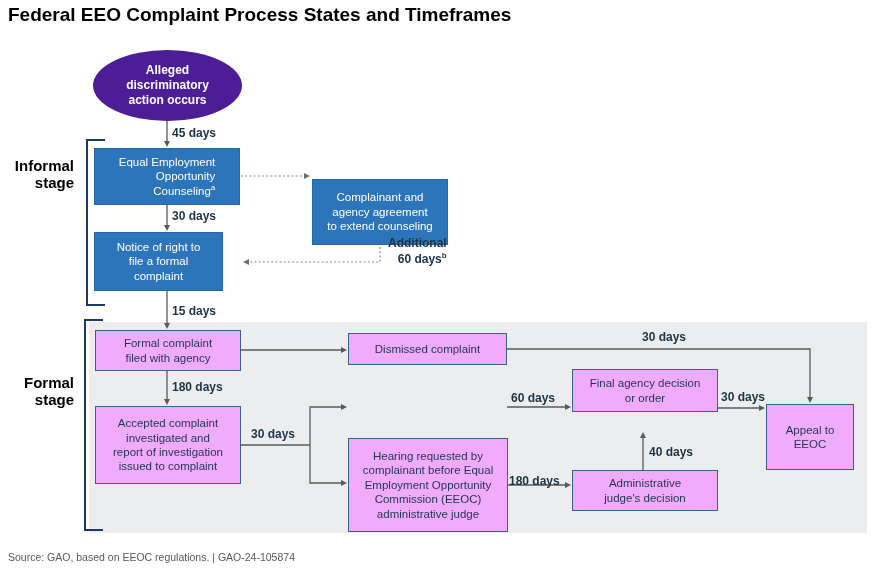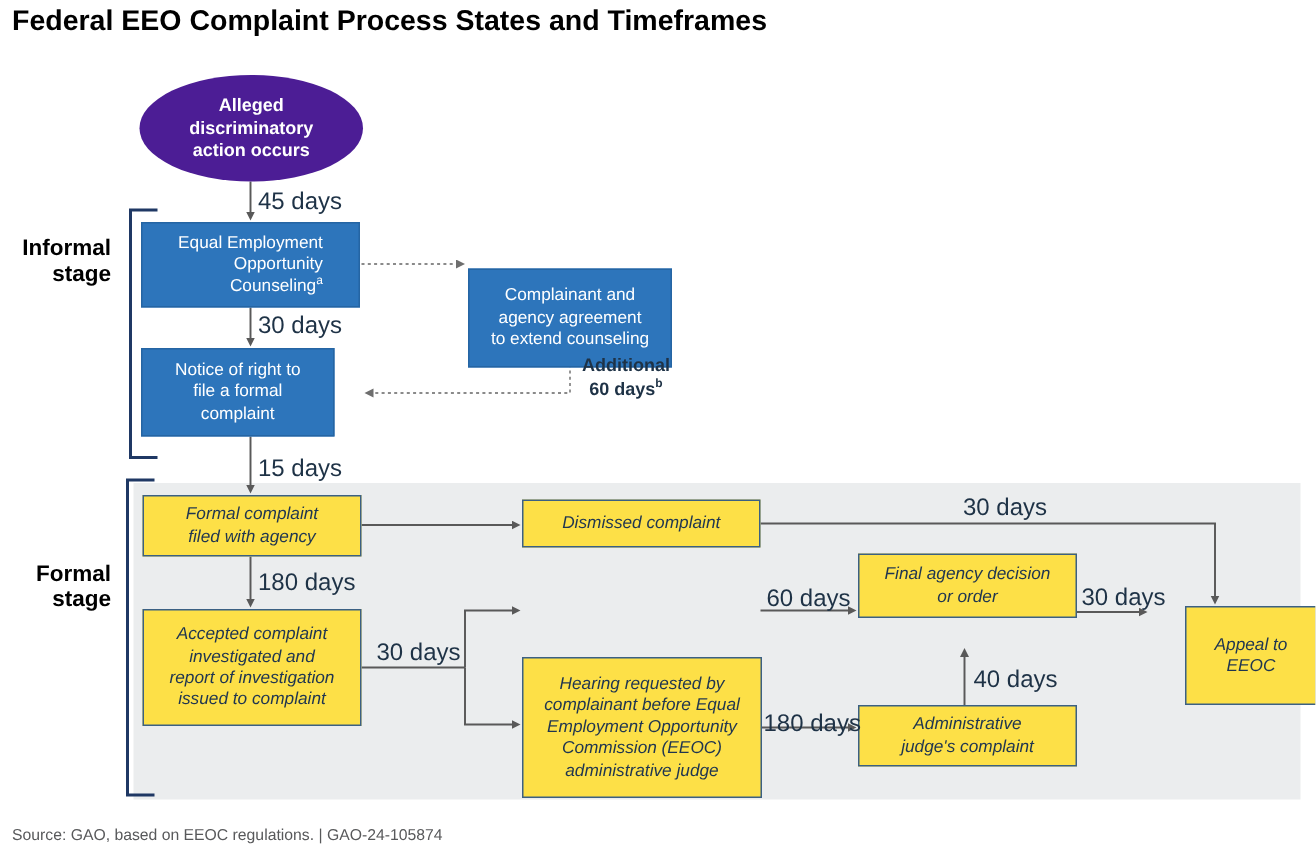--- a/index.html
+++ b/index.html
@@ -24,49 +24,49 @@
   .node{
     position:absolute;display:flex;align-items:center;justify-content:center;
     text-align:center;white-space:pre-line;line-height:1.25;font-size:11.5px;
     box-sizing:border-box;
   }
   .node sup{font-size:8px;line-height:0;vertical-align:super;}
   .ellipse{
     border-radius:50%;background:#4c1d95;color:#fff;font-weight:bold;font-size:12px;
   }
   .blue{background:#2d75bb;border:1px solid #2565a3;color:#fff;}
-  .lblue{background:#fde047;border:1px solid #3b6083;color:#1f3550;font-style:italic;}
+  .lblue{background:#f0abfc;border:1px solid #3b6083;color:#1f3550;}
   #node-alleged{left:93px;top:50px;width:149px;height:71px;}
   #node-counseling{left:94px;top:148px;width:146px;height:57px;text-align:right;}
   #node-extend{left:312px;top:139px;width:136px;height:66px;margin-top:40px;}
   #node-notice{left:94px;top:232px;width:129px;height:59px;}
   #node-formal-complaint{left:95px;top:330px;width:146px;height:41px;}
   #node-accepted{left:95px;top:406px;width:146px;height:78px;}
   #node-dismissed{left:348px;top:333px;width:159px;height:32px;}
   #node-hearing-not{left:348px;top:391px;width:159px;height:32px;}
   #node-hearing-req{left:348px;top:438px;width:160px;height:94px;}
   #node-final-agency{left:572px;top:369px;width:146px;height:43px;}
   #node-admin-judge{left:572px;top:470px;width:146px;height:41px;}
-  #node-appeal{left:766px;top:404px;width:88px;height:66px;margin-left:24px;}
+  #node-appeal{left:766px;top:404px;width:88px;height:66px;}
   .days{
-    position:absolute;font-size:16px;font-weight:normal;color:#1e3246;white-space:nowrap;
+    position:absolute;font-size:12px;font-weight:bold;color:#1e3246;white-space:nowrap;
   }
   #t45{left:172px;top:126px;}
   #t30-counsel{left:172px;top:209px;}
   #t15{left:172px;top:304px;}
   #t180-invest{left:172px;top:380px;}
   #t30-split{left:251px;top:427px;}
   #t60{left:511px;top:391px;}
   #t180-hearing{left:509px;top:474px;}
   #t40{left:649px;top:445px;}
   #t30-final{left:721px;top:390px;}
   #t30-dismissed{left:642px;top:330px;}
   #additional{
     position:absolute;left:388px;top:236px;font-size:12px;font-weight:bold;color:#1e3246;
-    text-align:center;line-height:1.3;
+    text-align:right;line-height:1.3;
   }
   #additional .l1{display:block;}
   #additional sup{font-size:8px;line-height:0;vertical-align:super;}
   .source{
     position:absolute;left:8px;top:551px;font-size:10.5px;color:#58595b;
   }
 </style>
 </head>
 <body>
 
@@ -165,21 +165,21 @@
 administrative judge</span>
   </div>
 
   <div class="node lblue" id="node-final-agency">
     <span>Final agency decision
 or order</span>
   </div>
 
   <div class="node lblue" id="node-admin-judge">
     <span>Administrative
-judge's complaint</span>
+judge's decision</span>
   </div>
 
   <div class="node lblue" id="node-appeal">
     <span>Appeal to
 EEOC</span>
   </div>
 
   <div class="days" id="t45">45 days</div>
   <div class="days" id="t30-counsel">30 days</div>
   <div class="days" id="t15">15 days</div>

